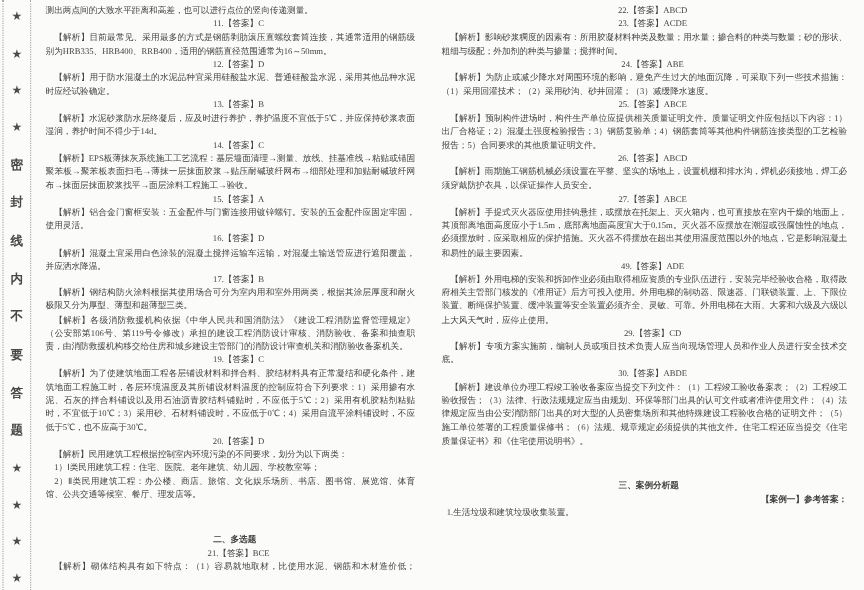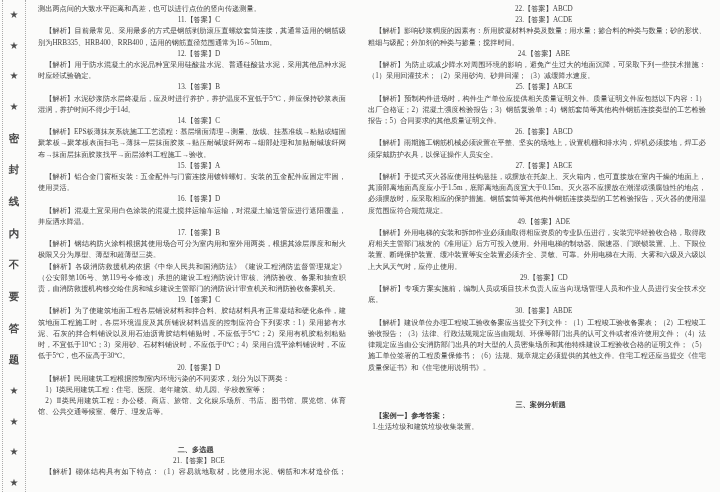--- a/index.html
+++ b/index.html
@@ -17,30 +17,30 @@
   .line-inner{left:25px;}
   .strip-items{
     position:absolute;left:3px;top:0;bottom:0;width:22px;
     display:flex;flex-direction:column;justify-content:space-between;
     align-items:center;padding:10px 0 4px;box-sizing:border-box;
   }
   .strip-star{font-size:10px;line-height:10px;color:#4d4d4d;}
   .strip-char{font-size:10.5px;line-height:11px;font-weight:bold;color:#474747;letter-spacing:0;}
   
   .col{position:absolute;top:4px;bottom:16px;overflow:hidden;
-       font-size:7.2px;line-height:11.2px;}
+       font-size:7.2px;line-height:11.2px;font-family:Liberation Serif, serif;}
   .col-left{left:38px;width:308px;}
   .col-right{left:368px;width:338px;}
   .p{margin:0;text-align:justify;text-justify:inter-ideograph;word-break:break-all;}
   .p.cont{text-indent:0;}
   .p.ans{text-indent:1.9em;text-align:center;}
   .p.exp{text-indent:1em;}
   .p.sub{text-indent:1em;}
   .p.sec{font-weight:bold;text-indent:1em;margin-top:26px;text-align:center;}
-  .p.case{font-weight:bold;text-indent:1em;text-align:left;}
+  .p.case{font-weight:bold;text-indent:1em;text-align:right;}
   .p.caseitem{text-indent:0.6em;text-align:left;}
 </style>
 </head>
 <body>
 
 <div class="page">
   <div class="binding-strip">
     <div class="dotted-line line-outer"></div>
     <div class="dotted-line line-inner"></div>
     <div class="strip-items" id="strip-items">
@@ -93,21 +93,21 @@
       <p class="p ans">22.【答案】ABCD</p>
       <p class="p ans">23.【答案】ACDE</p>
       <p class="p exp">【解析】影响砂浆稠度的因素有：所用胶凝材料种类及数量；用水量；掺合料的种类与数量；砂的形状、粗细与级配；外加剂的种类与掺量；搅拌时间。</p>
       <p class="p ans">24.【答案】ABE</p>
       <p class="p exp">【解析】为防止或减少降水对周围环境的影响，避免产生过大的地面沉降，可采取下列一些技术措施：（1）采用回灌技术；（2）采用砂沟、砂井回灌；（3）减缓降水速度。</p>
       <p class="p ans">25.【答案】ABCE</p>
       <p class="p exp">【解析】预制构件进场时，构件生产单位应提供相关质量证明文件。质量证明文件应包括以下内容：1）出厂合格证；2）混凝土强度检验报告；3）钢筋复验单；4）钢筋套筒等其他构件钢筋连接类型的工艺检验报告；5）合同要求的其他质量证明文件。</p>
       <p class="p ans">26.【答案】ABCD</p>
       <p class="p exp">【解析】雨期施工钢筋机械必须设置在平整、坚实的场地上，设置机棚和排水沟，焊机必须接地，焊工必须穿戴防护衣具，以保证操作人员安全。</p>
       <p class="p ans">27.【答案】ABCE</p>
-      <p class="p exp">【解析】手提式灭火器应使用挂钩悬挂，或摆放在托架上、灭火箱内，也可直接放在室内干燥的地面上，其顶部离地面高度应小于1.5m，底部离地面高度宜大于0.15m。灭火器不应摆放在潮湿或强腐蚀性的地点，必须摆放时，应采取相应的保护措施。钢筋套筒等其他构件钢筋连接类型的工艺检验报告，灭火器的使用温度范围应符合规范规定。</p>
+      <p class="p exp">【解析】手提式灭火器应使用挂钩悬挂，或摆放在托架上、灭火箱内，也可直接放在室内干燥的地面上，其顶部离地面高度应小于1.5m，底部离地面高度宜大于0.15m。灭火器不应摆放在潮湿或强腐蚀性的地点，必须摆放时，应采取相应的保护措施。灭火器不得摆放在超出其使用温度范围以外的地点，它是影响混凝土和易性的最主要因素。</p>
       <p class="p ans">49.【答案】ADE</p>
       <p class="p exp">【解析】外用电梯的安装和拆卸作业必须由取得相应资质的专业队伍进行，安装完毕经验收合格，取得政府相关主管部门核发的《准用证》后方可投入使用。外用电梯的制动器、限速器、门联锁装置、上、下限位装置、断绳保护装置、缓冲装置等安全装置必须齐全、灵敏、可靠。外用电梯在大雨、大雾和六级及六级以上大风天气时，应停止使用。</p>
       <p class="p ans">29.【答案】CD</p>
       <p class="p exp">【解析】专项方案实施前，编制人员或项目技术负责人应当向现场管理人员和作业人员进行安全技术交底。</p>
       <p class="p ans">30.【答案】ABDE</p>
       <p class="p exp">【解析】建设单位办理工程竣工验收备案应当提交下列文件：（1）工程竣工验收备案表；（2）工程竣工验收报告；（3）法律、行政法规规定应当由规划、环保等部门出具的认可文件或者准许使用文件；（4）法律规定应当由公安消防部门出具的对大型的人员密集场所和其他特殊建设工程验收合格的证明文件；（5）施工单位签署的工程质量保修书；（6）法规、规章规定必须提供的其他文件。住宅工程还应当提交《住宅质量保证书》和《住宅使用说明书》。</p>
       <p class="p sec">三、案例分析题</p>
       <p class="p case">【案例一】参考答案：</p>
       <p class="p caseitem">1.生活垃圾和建筑垃圾收集装置。</p>
     </div>

